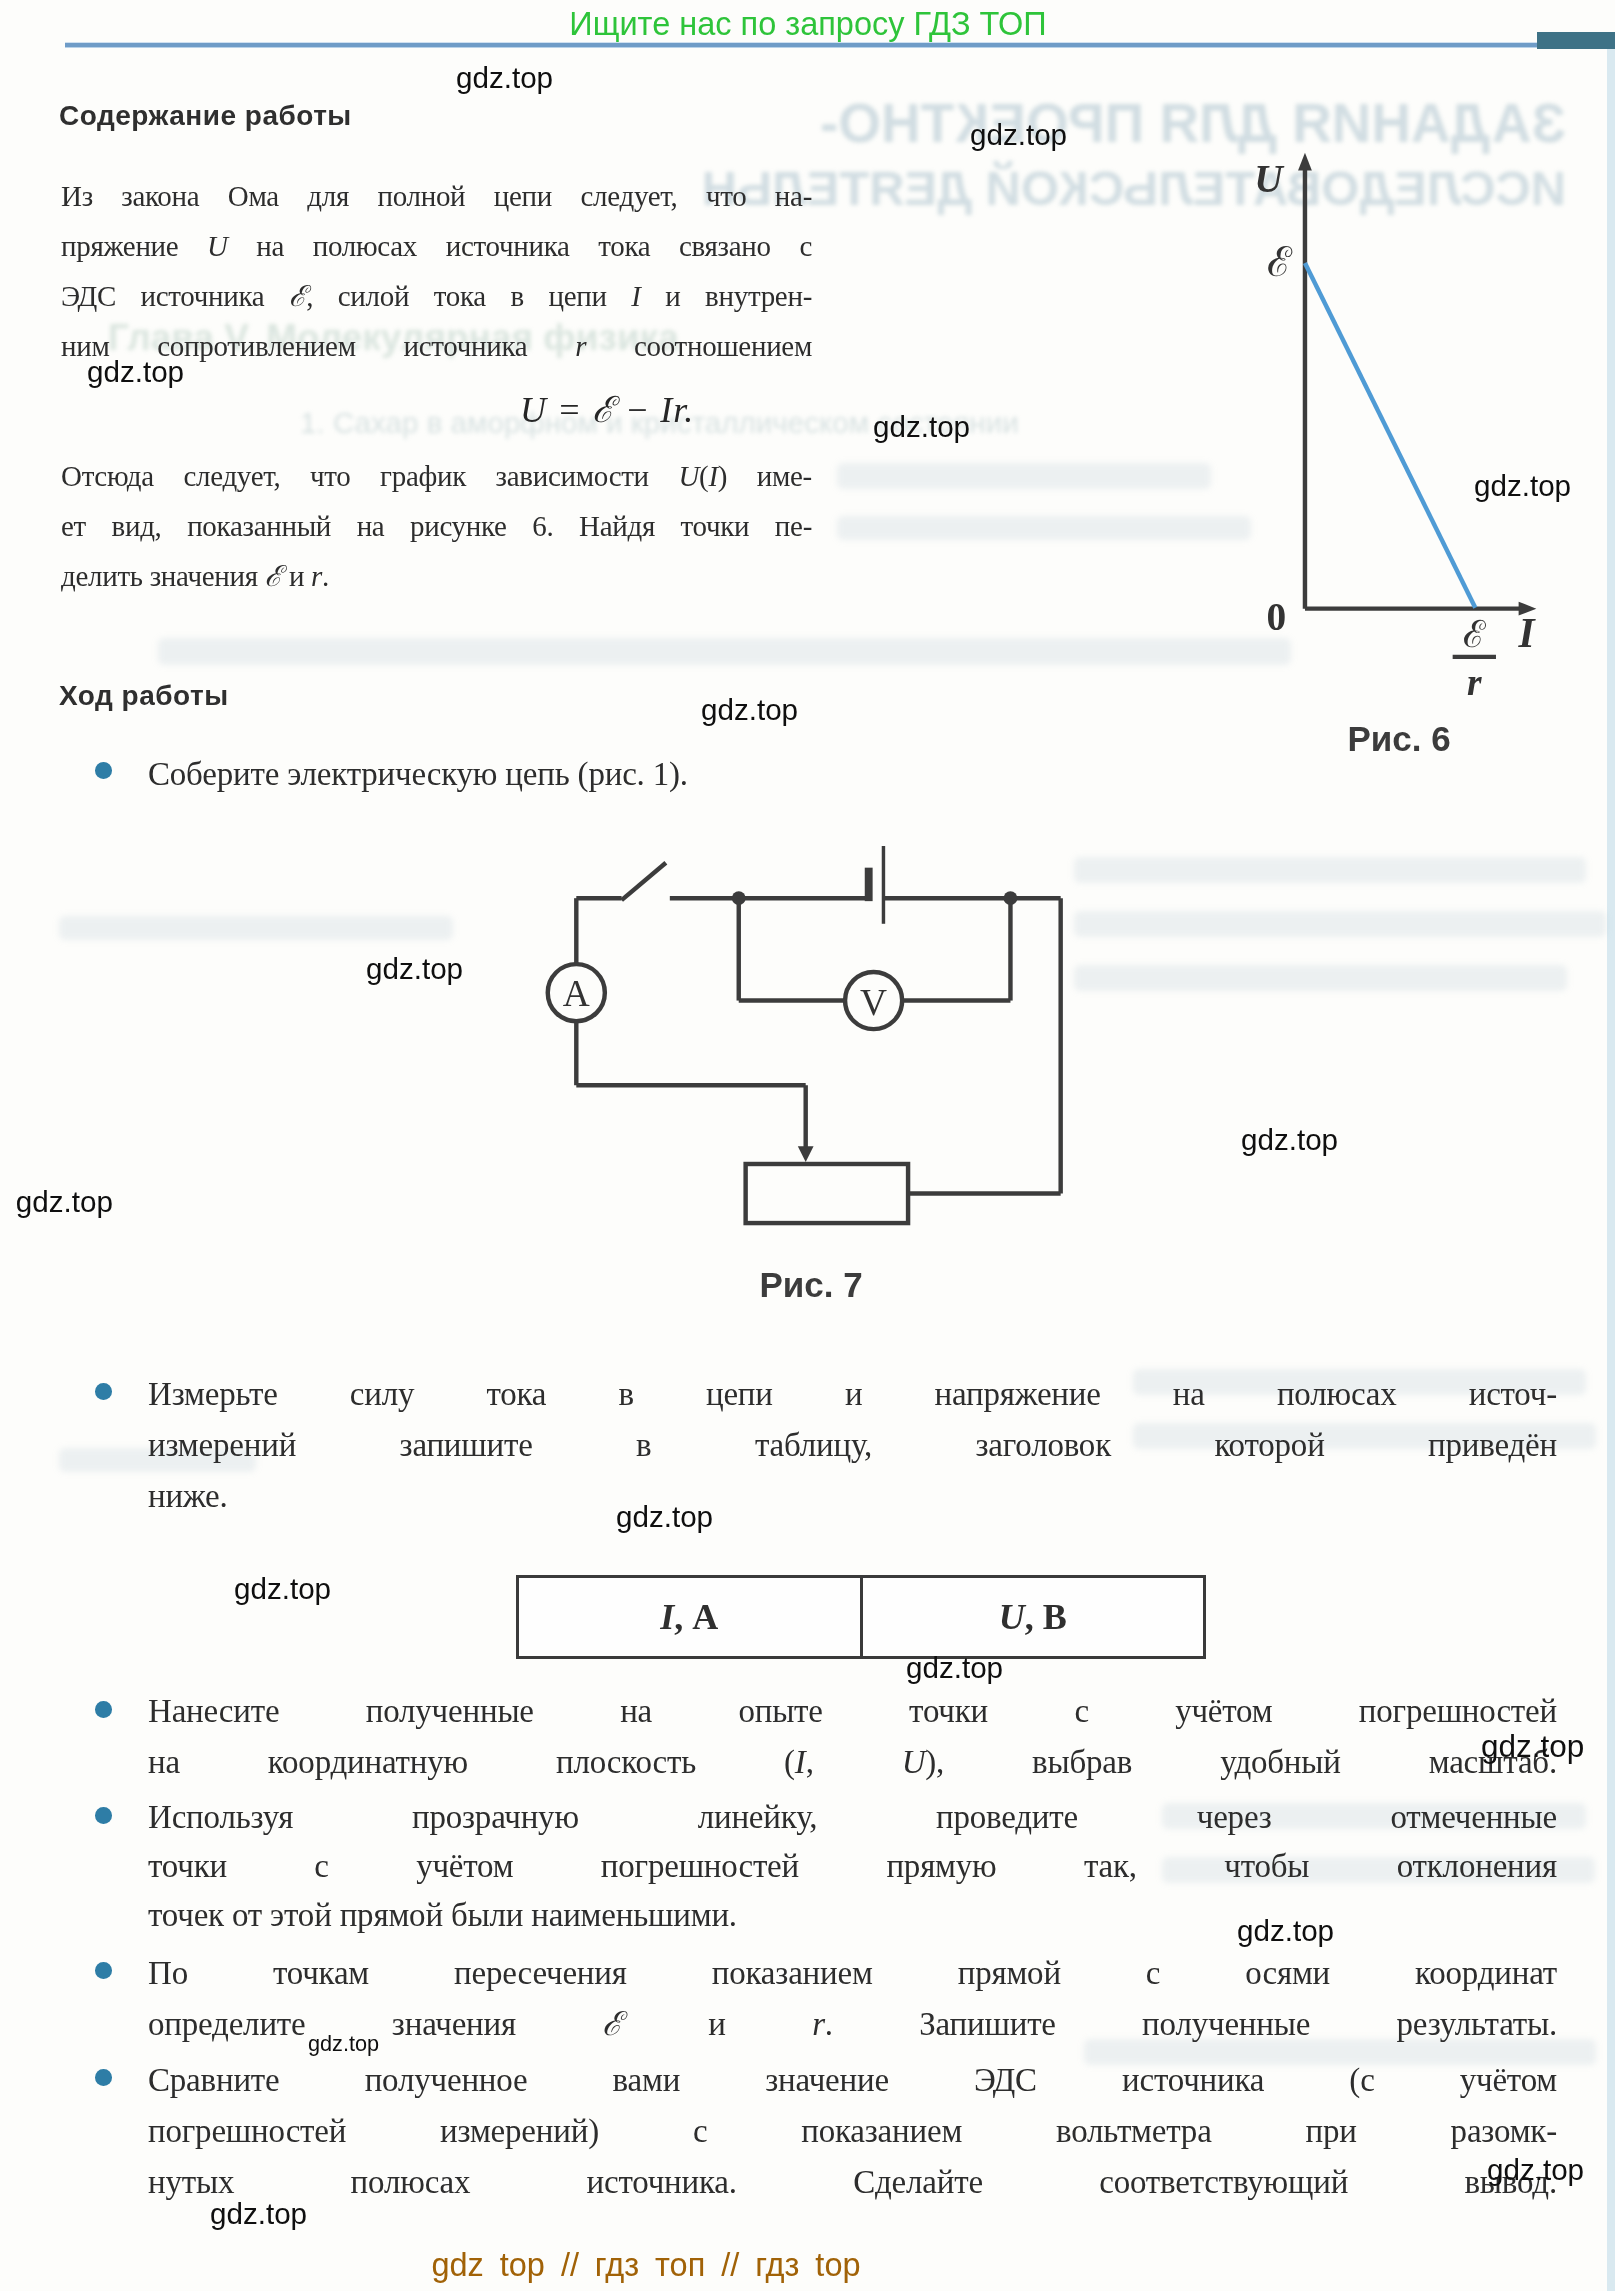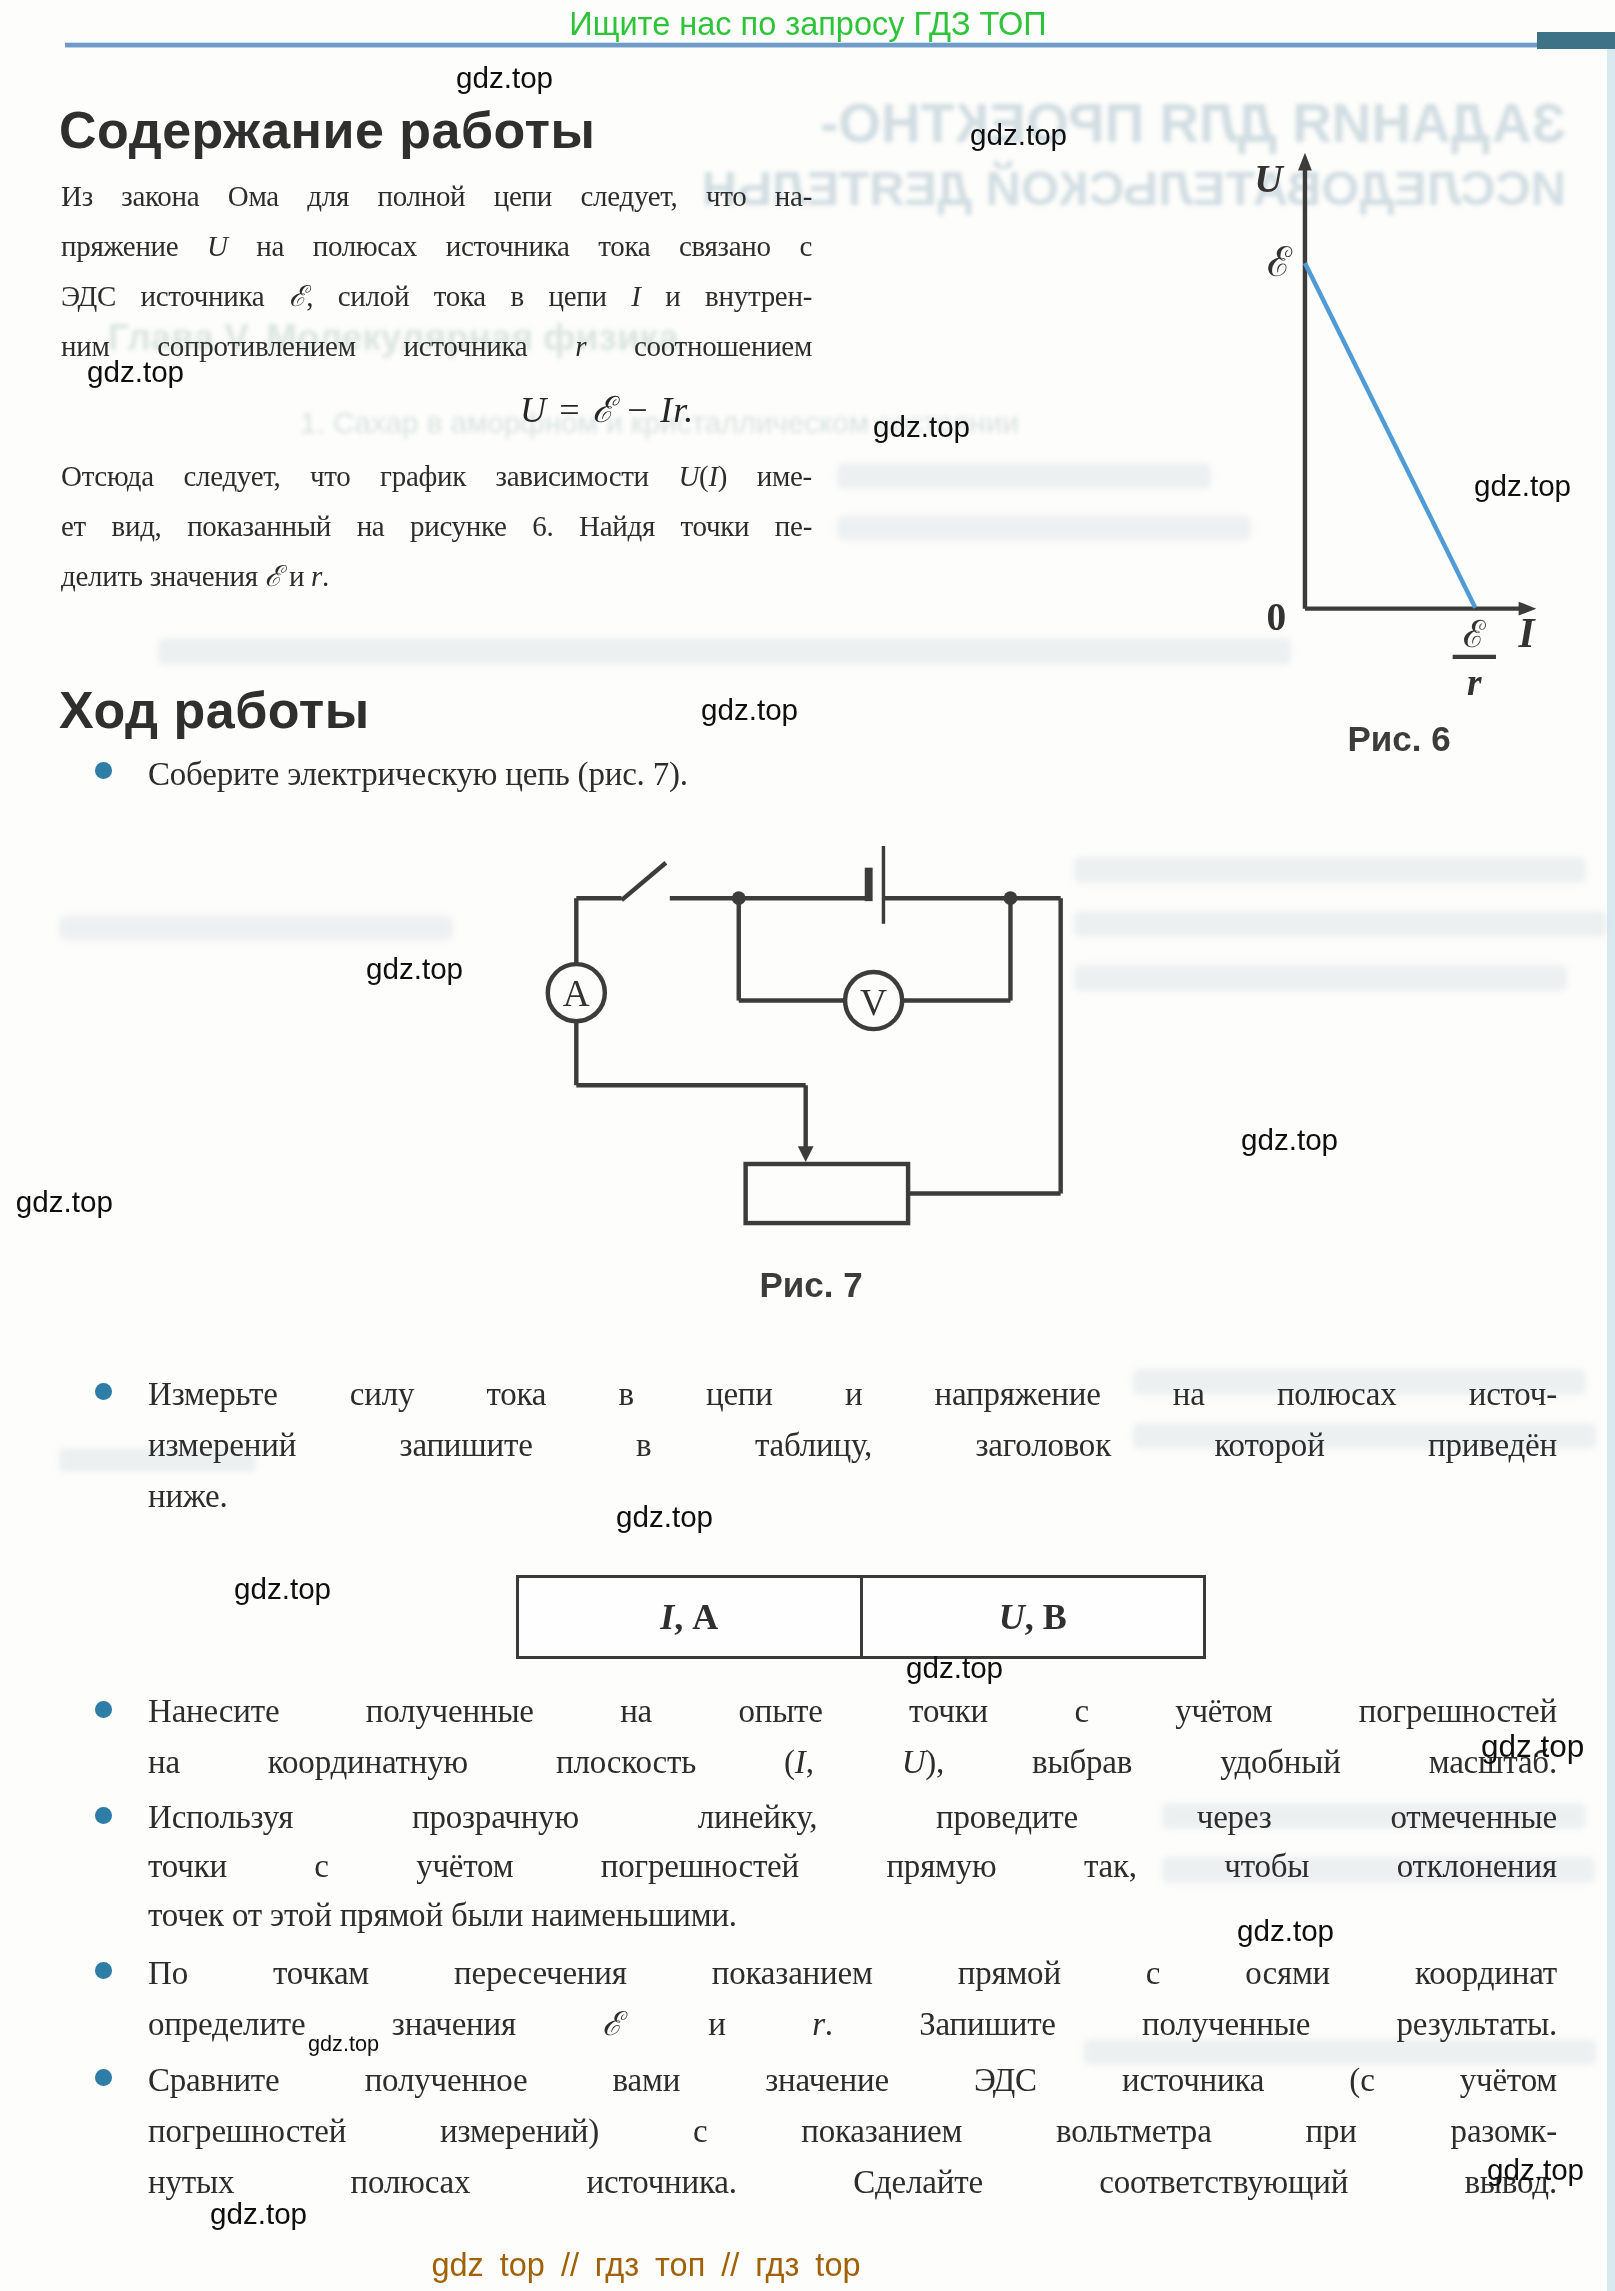--- a/index.html
+++ b/index.html
@@ -16,21 +16,21 @@
   .edge-strip{left:1607px;top:49px;width:8.9px;height:2242px;background:#cfe3ee;opacity:.8;}
 
   
   .ghost{font-family:"Liberation Sans",sans-serif;font-weight:bold;color:rgba(110,150,170,.30);
          filter:blur(2px);white-space:nowrap;}
   .ghost.mir{transform:scaleX(-1);}
   .gstripe{background:rgba(150,175,190,.16);filter:blur(3px);border-radius:5.9px;}
 
   
   h1,h2{margin:0;font-family:"Liberation Sans",sans-serif;font-weight:bold;color:#2f2f2f;
-        font-size:52px;letter-spacing:0.5px;}
+        font-size:28px;letter-spacing:0.5px;}
   .para{line-height:50px;font-size:29px;letter-spacing:-0.3px;}
   .para .tline{text-align:justify;}
   .para .tline.j{text-align-last:justify;}
   .p1{left:61px;top:171px;width:751px;}
   .formula{left:520px;top:384px;font-size:36px;font-style:italic;letter-spacing:1px;color:#262626;}
   .p2{left:61px;top:451px;width:751px;}
 
   
   .bullet-dot{width:16.7px;height:16.7px;border-radius:50%;background:#2e7da6;}
   .blines{line-height:51px;font-size:33px;letter-spacing:-0.2px;}
@@ -114,21 +114,21 @@
     <line class="gline" x1="225" y1="527" x2="269" y2="527" stroke-width="3"></line>
     <text x="247" y="566" font-size="38" font-style="italic" font-weight="bold" text-anchor="middle">r</text>
     <text x="300" y="517" font-size="42" font-style="italic" font-weight="bold" text-anchor="middle">I</text>
   </svg>
   <div class="abs fig-caption" style="left:1325px;top:719px;width:148px;">Рис. 6</div>
 
   <h2 class="abs" style="left:59px;top:680px;">Ход работы</h2>
 
   <span class="abs bullet-dot" style="left:95px;top:762px;"></span>
   <div class="abs blines" style="left:148px;top:749px;width:1409px;">
-      <div class="tline">Соберите электрическую цепь (рис. 7).</div>
+      <div class="tline">Соберите электрическую цепь (рис. 1).</div>
     </div>
 
   <svg class="abs" style="left:532px;top:837px;" width="571" height="463" viewBox="0 0 580 470">
 
     <line class="gline" x1="45" y1="62" x2="91" y2="62"></line>
     <line class="gline" x1="91" y1="64" x2="136" y2="26"></line>
     <line class="gline" x1="140" y1="62" x2="342" y2="62"></line>
     <line class="gline" x1="357" y1="62" x2="537" y2="62"></line>
 
     <line x1="342" y1="31" x2="342" y2="65" stroke="#3c3c3c" stroke-width="8"></line>

